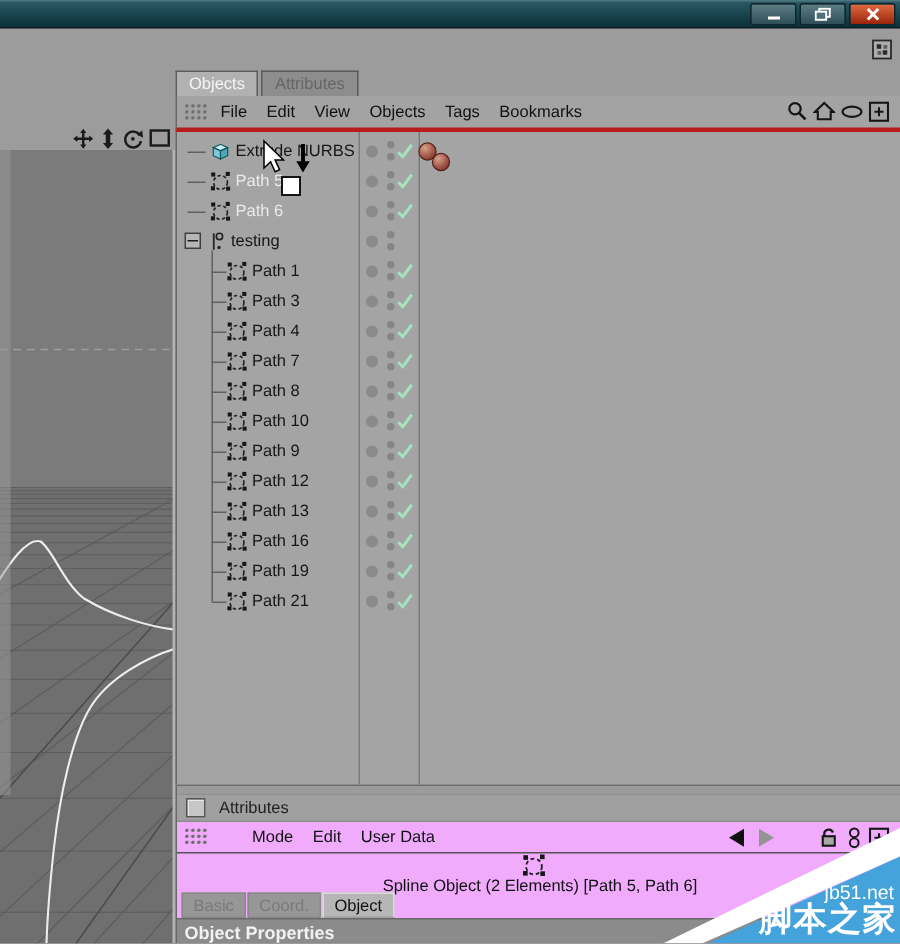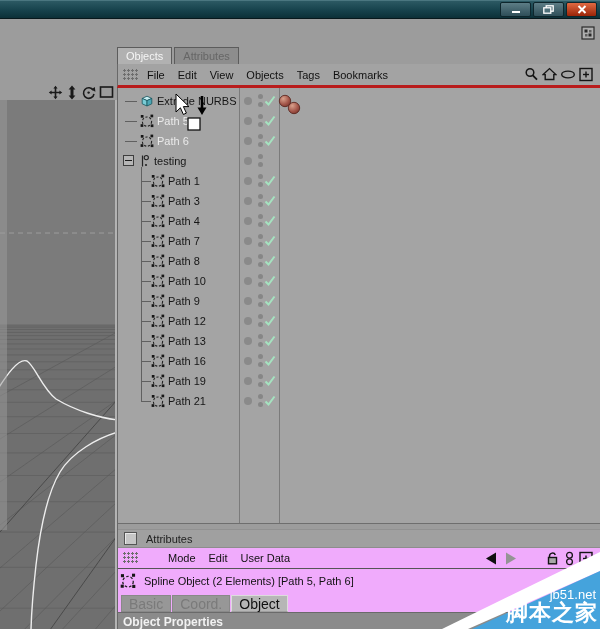--- a/index.html
+++ b/index.html
@@ -70,24 +70,24 @@
     border-left:1px solid #686868;box-sizing:border-box;}
   .attr-groove{height:5px;border-top:1px solid #6e6e6e;border-bottom:1px solid #919191;background:#9c9c9c;}
   .attr-title{height:17px;display:flex;align-items:center;font-size:11px;color:#222;
     background:#a0a0a0;border-bottom:1px solid #8d8d8d;}
   .attr-checkbox{width:11px;height:11px;margin:0 9px 0 6px;background:#c6c6c6;border:1px solid #555;
     box-shadow:inset 1px 1px 0 #e9e9e9;}
   .attr-menubar{height:20px;display:flex;align-items:center;font-size:11px;color:#111;
     border-bottom:1px solid #555;gap:21px;}
   .attr-menubar .bar-icons{gap:4px;}
   .fwd-gap{margin-right:22px;}
-  .attr-info{height:23px;display:flex;align-items:center;font-size:11px;color:#111;padding-left:2px;}
+  .attr-info{height:23px;display:flex;align-items:center;font-size:11px;color:#111;padding-left:2px;flex-direction:column;}
   .attr-info .ic{line-height:0;margin-right:8px;}
   .attr-tabs{height:20px;display:flex;align-items:flex-end;padding-left:3px;gap:1px;}
-  .attr-tab{font-size:14px;height:17px;line-height:16px;padding:0 7px;box-sizing:border-box;}
+  .attr-tab{font-size:11px;height:17px;line-height:16px;padding:0 7px;box-sizing:border-box;}
   .attr-tab.inactive{background:#979797;color:#7a7a7a;border:1px solid #898989;}
   .attr-tab.active{background:#b6b6b6;color:#111;border:1px solid #dcdcdc;border-bottom-color:#9e9e9e;}
   .attr-header{height:17px;background:#8b8b8b;border-top:1px solid #6a6a6a;color:#f2f2f2;
     font-weight:bold;font-size:12px;display:flex;align-items:center;padding-left:5px;}
 
   
   .wm{position:absolute;right:0;bottom:0;width:170px;height:80px;z-index:40;pointer-events:none;}
   .wm-t1{position:absolute;right:4px;bottom:27px;color:#fff;font-size:13px;z-index:41;pointer-events:none;}
   .wm-t2{position:absolute;right:2px;bottom:1px;color:#fff;font-size:22px;font-weight:bold;
     letter-spacing:1px;z-index:41;pointer-events:none;}

